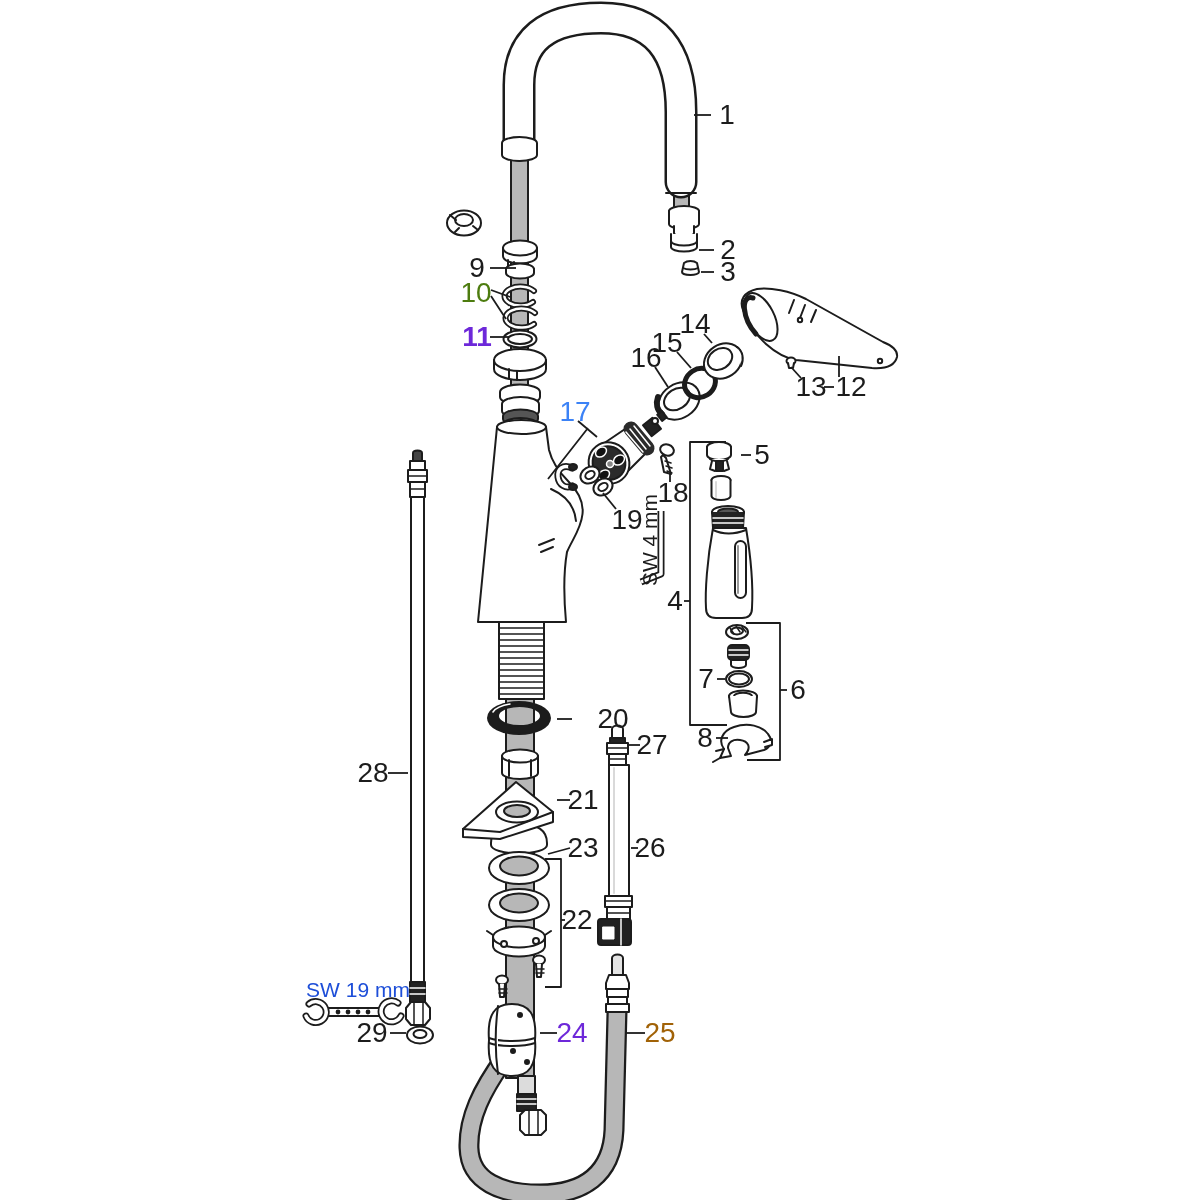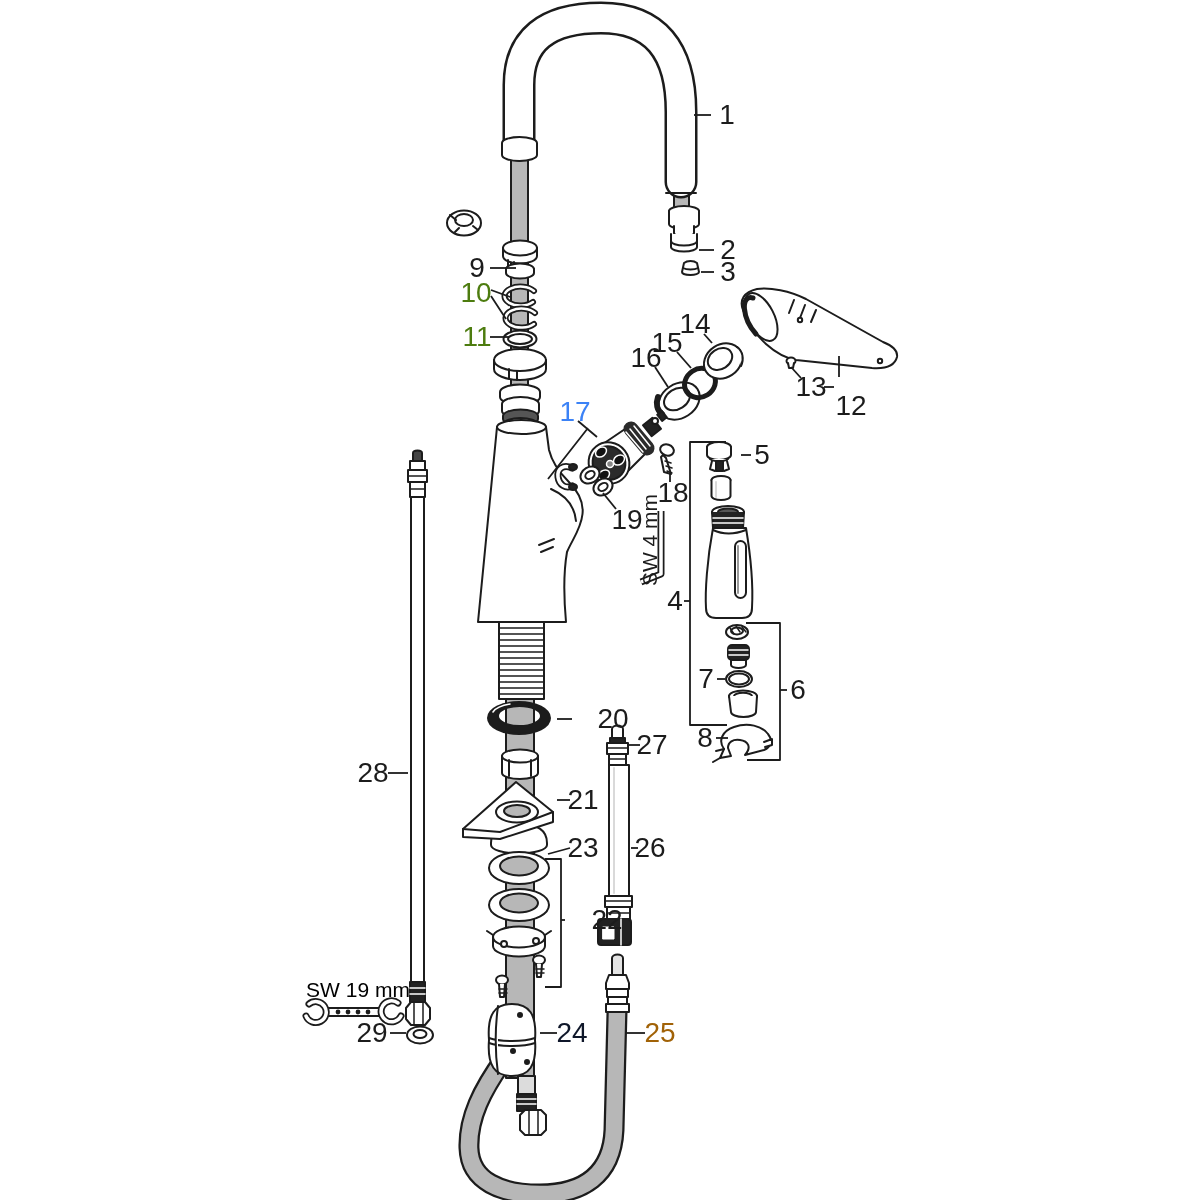--- a/index.html
+++ b/index.html
@@ -364,41 +364,41 @@
 
 </g>
 </svg>
 
 <div style="position:absolute;left:0;top:0;width:1200px;height:1200px;">
       <div class="callout" style="left: 727px; top: 115px; color: rgb(28, 28, 28);">1</div>
       <div class="callout" style="left: 728px; top: 250px; color: rgb(28, 28, 28);">2</div>
       <div class="callout" style="left: 728px; top: 272px; color: rgb(28, 28, 28);">3</div>
       <div class="callout" style="left: 477px; top: 268px; color: rgb(28, 28, 28);">9</div>
       <div class="callout" style="left: 476px; top: 293px; color: #4d7c0f;">10</div>
-      <div class="callout" style="left: 477px; top: 337px; color: #4d7c0f;">11</div>
+      <div class="callout" style="left: 477px; top: 337px; color: #6d28d9; font-weight: bold;">11</div>
       <div class="callout" style="left: 695px; top: 324px; color: rgb(28, 28, 28);">14</div>
       <div class="callout" style="left: 667px; top: 343px; color: rgb(28, 28, 28);">15</div>
       <div class="callout" style="left: 646px; top: 358px; color: rgb(28, 28, 28);">16</div>
       <div class="callout" style="left: 811px; top: 387px; color: rgb(28, 28, 28);">13</div>
-      <div class="callout" style="left: 851px; top: 387px; color: rgb(28, 28, 28); margin-top: 19px;">12</div>
+      <div class="callout" style="left: 851px; top: 387px; color: rgb(28, 28, 28);">12</div>
       <div class="callout" style="left: 575px; top: 412px; color: #3b82f6;">17</div>
       <div class="callout" style="left: 673px; top: 493px; color: rgb(28, 28, 28);">18</div>
       <div class="callout" style="left: 627px; top: 520px; color: rgb(28, 28, 28);">19</div>
       <div class="callout" style="left: 762px; top: 455px; color: rgb(28, 28, 28);">5</div>
       <div class="callout" style="left: 675px; top: 601px; color: rgb(28, 28, 28);">4</div>
       <div class="callout" style="left: 706px; top: 679px; color: rgb(28, 28, 28);">7</div>
       <div class="callout" style="left: 798px; top: 690px; color: rgb(28, 28, 28);">6</div>
       <div class="callout" style="left: 705px; top: 738px; color: rgb(28, 28, 28);">8</div>
       <div class="callout" style="left: 585px; top: 719px; color: rgb(28, 28, 28); margin-left: 28px;">20</div>
       <div class="callout" style="left: 652px; top: 745px; color: rgb(28, 28, 28);">27</div>
       <div class="callout" style="left: 583px; top: 800px; color: rgb(28, 28, 28);">21</div>
       <div class="callout" style="left: 583px; top: 848px; color: rgb(28, 28, 28);">23</div>
       <div class="callout" style="left: 650px; top: 848px; color: rgb(28, 28, 28);">26</div>
-      <div class="callout" style="left: 607px; top: 920px; color: rgb(28, 28, 28);">22</div>
+      <div class="callout" style="left: 577px; top: 920px; color: rgb(28, 28, 28);">22</div>
       <div class="callout" style="left: 373px; top: 773px; color: rgb(28, 28, 28);">28</div>
       <div class="callout" style="left: 372px; top: 1033px; color: rgb(28, 28, 28);">29</div>
-      <div class="callout" style="left: 572px; top: 1033px; color: #0f172a;">24</div>
+      <div class="callout" style="left: 572px; top: 1033px; color: #6d28d9;">24</div>
       <div class="callout" style="left: 660px; top: 1033px; color: #a16207;">25</div>
       <div class="tool-note" style="left: 649px; top: 540px; color: rgb(28, 28, 28); transform: translate(-50%, -50%) rotate(-90deg);">SW 4 mm</div>
-      <div class="tool-note" style="left: 358px; top: 989px; color: #000000; transform: translate(-50%, -50%) rotate(0deg);">SW 19 mm</div>
+      <div class="tool-note" style="left: 358px; top: 989px; color: #1d4ed8; transform: translate(-50%, -50%) rotate(0deg);">SW 19 mm</div>
     </div>
 
 </div>
 
 </body></html>

